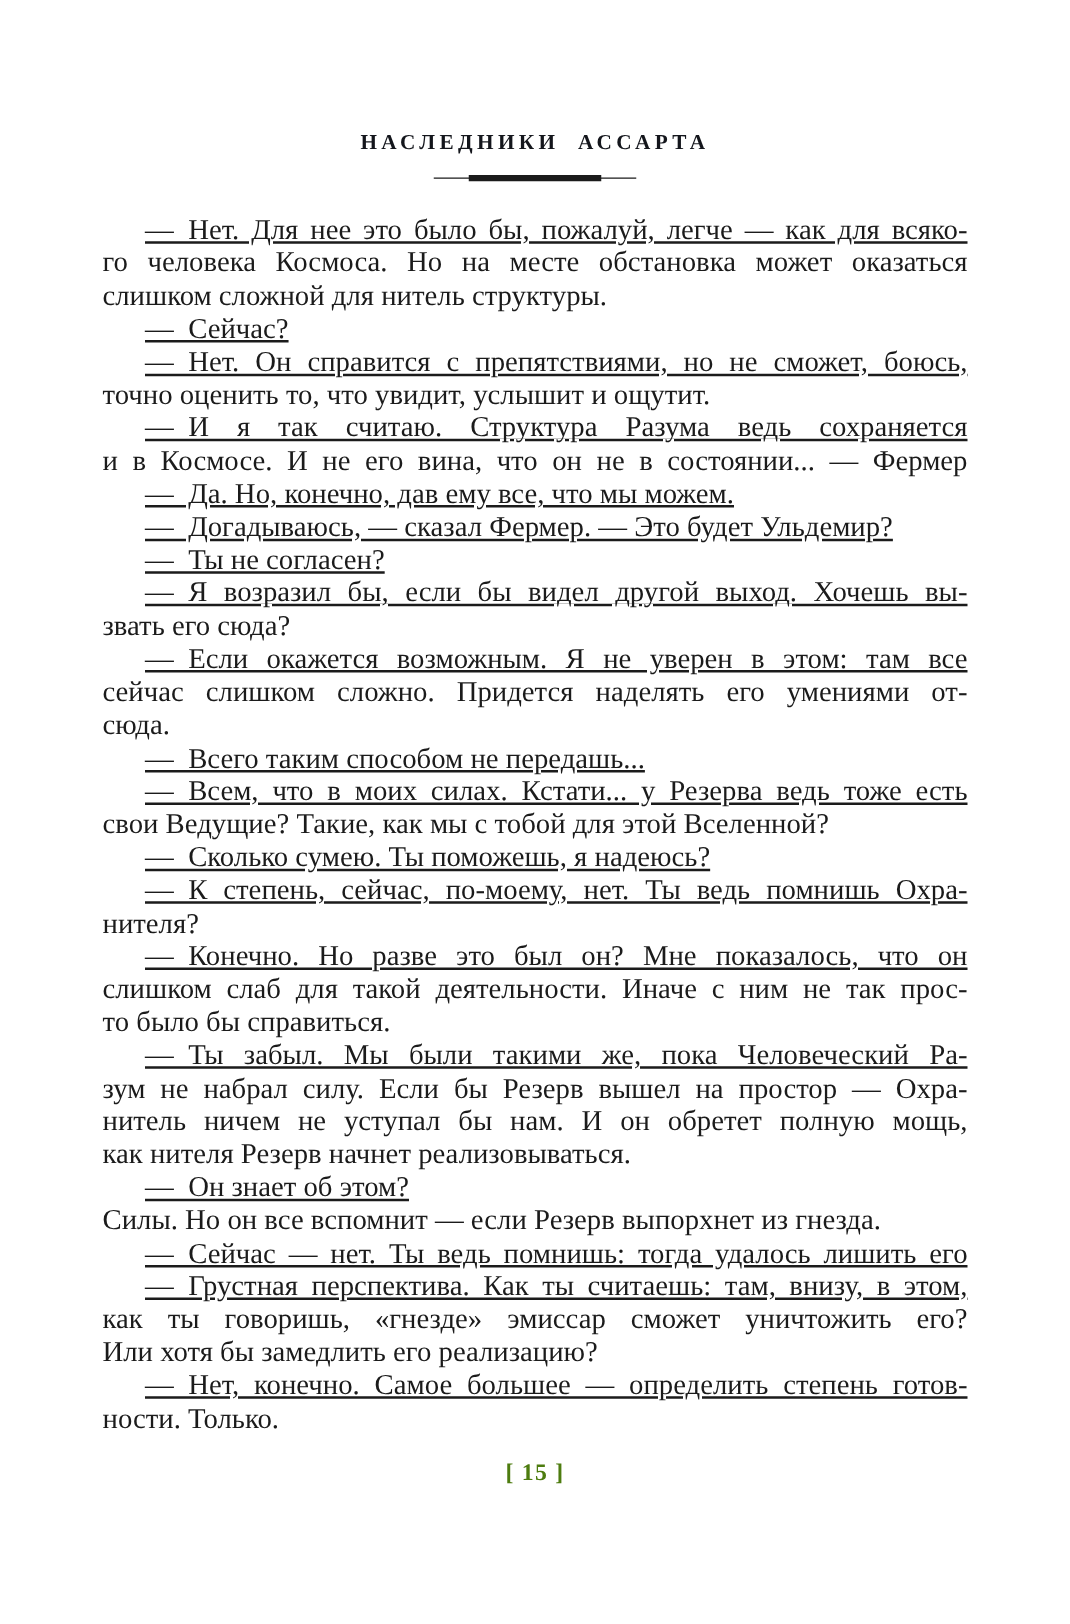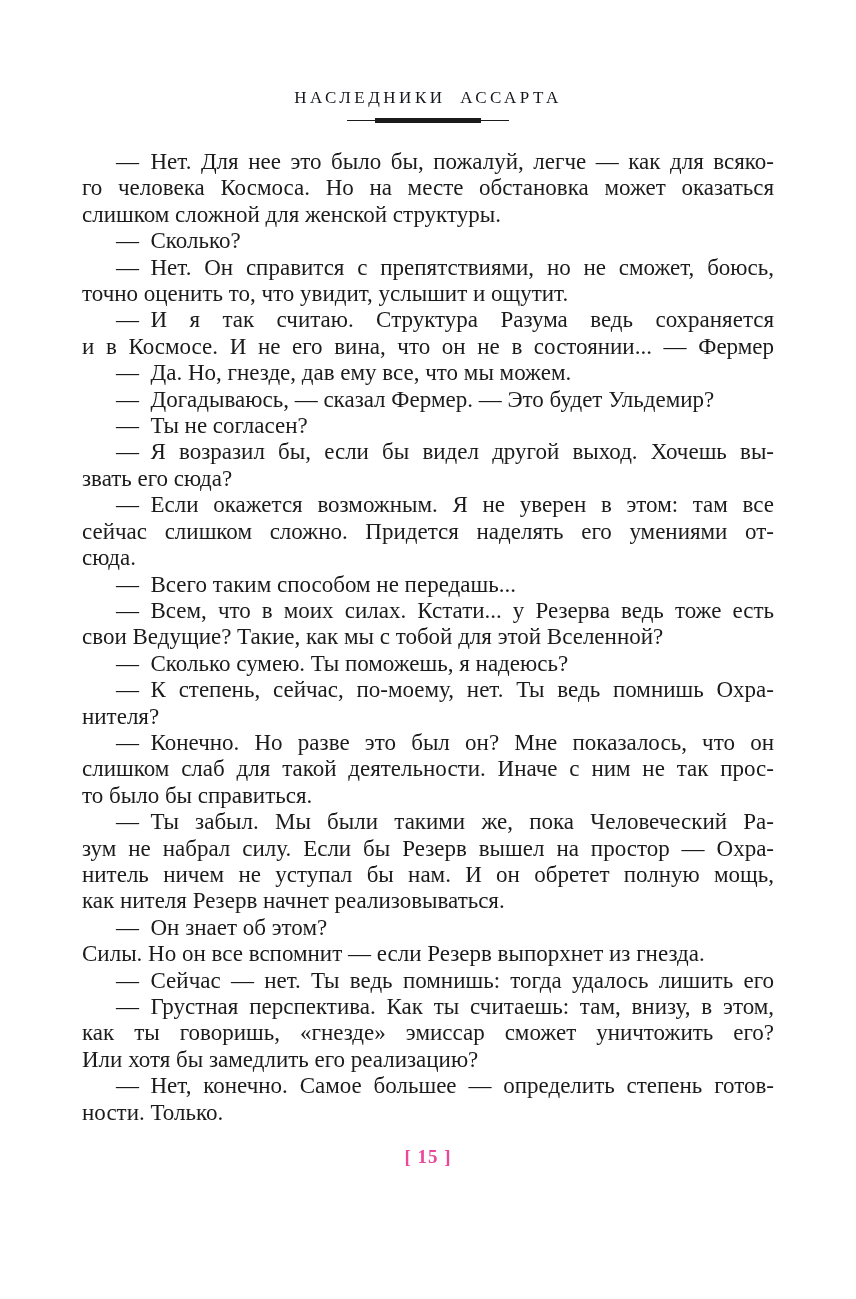--- a/index.html
+++ b/index.html
@@ -16,24 +16,24 @@
   }
   .page {
     width: 856px;
     height: 1299px;
     box-sizing: border-box;
     padding-top: 88px;
     position: relative;
     background: #ffffff;
   }
   .running-title {
-    margin: 0;
+    margin: 16px;
     text-align: center;
     font-size: 17px;
-    font-weight: 400;
+    font-weight: 700;
     letter-spacing: 3.5px;
     word-spacing: 7px;
     color: #14161c;
     line-height: 20px;
   }
   .ornament {
     position: relative;
     width: 162px;
     height: 5px;
     margin: 10px auto 0 auto;
@@ -61,64 +61,65 @@
     font-size: 23px;
     line-height: 26.4px;
   }
   .line {
     text-align: justify;
     text-align-last: justify;
     white-space: normal;
   }
   .line.first {
     text-indent: 34px;
+    text-decoration: underline;
   }
   .line.last {
     text-align-last: left;
   }
   .page-number {
     margin-top: 20px;
     text-align: center;
     font-size: 19px;
     font-weight: 700;
     letter-spacing: 1px;
-    color: #ec4899;
+    color: #4d7c0f;
   }
 </style>
 </head>
 <body>
 
 <div class="page">
   <header>
     <h1 class="running-title">НАСЛЕДНИКИ АССАРТА</h1>
     <div class="ornament">
       <div class="thin"></div>
       <div class="thick"></div>
     </div>
   </header>
 
   <main class="body-text" id="body-text">
       <div>
         <div class="line first">— Нет. Для нее это было бы, пожалуй, легче — как для всяко-</div>
         <div class="line">го человека Космоса. Но на месте обстановка может оказаться</div>
-        <div class="line last">слишком сложной для женской структуры.</div>
+        <div class="line last">слишком сложной для нитель структуры.</div>
       </div>
       <div>
-        <div class="line first last">— Сколько?</div>
+        <div class="line first last">— Сейчас?</div>
       </div>
       <div>
         <div class="line first">— Нет. Он справится с препятствиями, но не сможет, боюсь,</div>
         <div class="line last">точно оценить то, что увидит, услышит и ощутит.</div>
       </div>
       <div>
         <div class="line first">— И я так считаю. Структура Разума ведь сохраняется</div>
         <div class="line">и в Космосе. И не его вина, что он не в состоянии... — Фермер</div>
       </div>
       <div>
-        <div class="line first last">— Да. Но, гнезде, дав ему все, что мы можем.</div>
+        <div class="line first last">— Да. Но, конечно, дав ему все, что мы можем.</div>
       </div>
       <div>
         <div class="line first last">— Догадываюсь, — сказал Фермер. — Это будет Ульдемир?</div>
       </div>
       <div>
         <div class="line first last">— Ты не согласен?</div>
       </div>
       <div>
         <div class="line first">— Я возразил бы, если бы видел другой выход. Хочешь вы-</div>
         <div class="line last">звать его сюда?</div>

